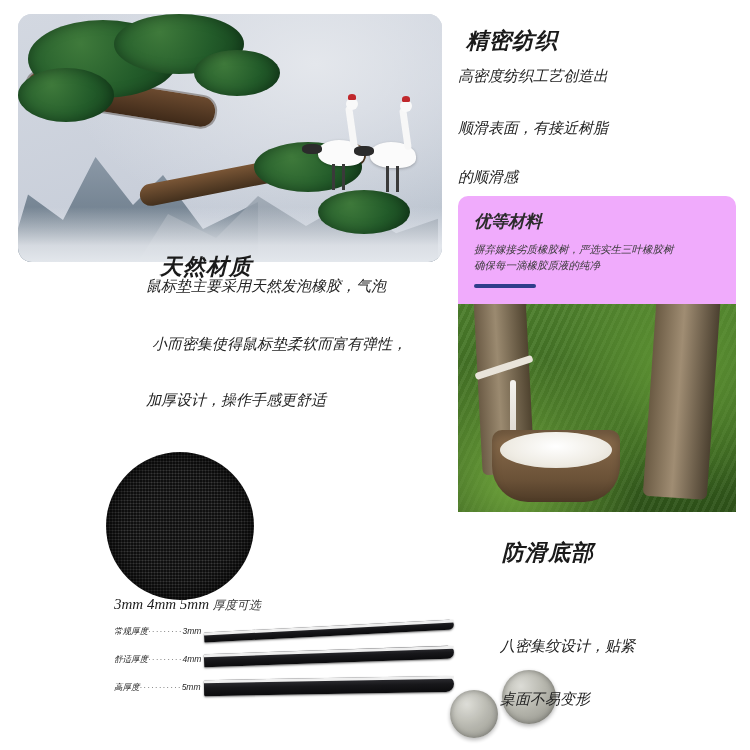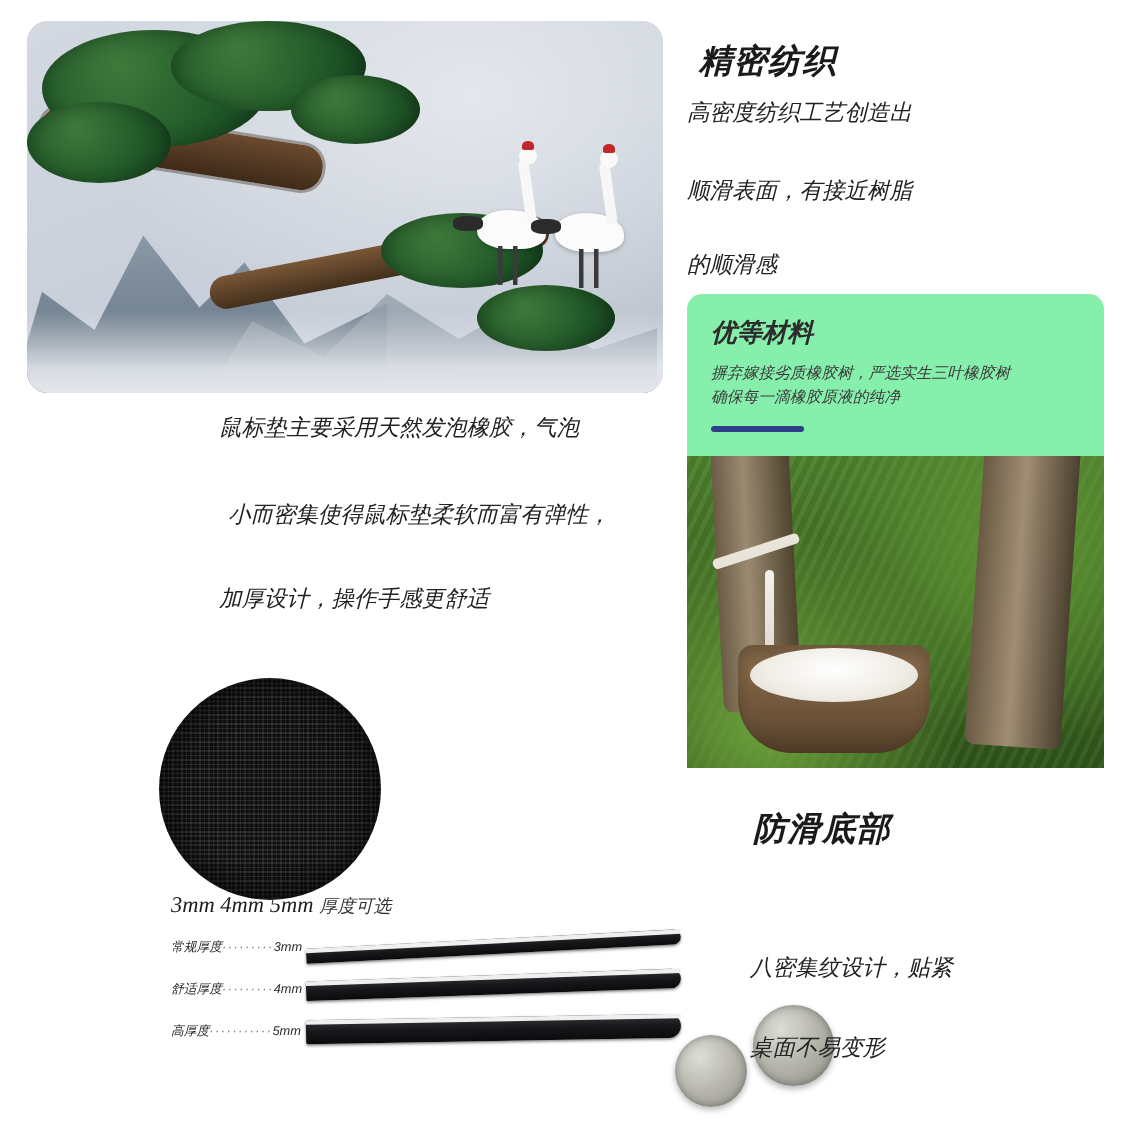--- a/index.html
+++ b/index.html
@@ -213,21 +213,21 @@
     border-radius: 50%;
   }
 
   
   #material-card {
     position: absolute;
     left: 458px;
     top: 196px;
     width: 278px;
     height: 108px;
-    background: #86efac;
+    background: #f0abfc;
     border-radius: 10px 10px 0 0;
     padding: 14px 16px 0 16px;
     box-sizing: border-box;
   }
   #material-card .card-title {
     font-family: "Liberation Serif", serif;
     font-size: 17px;
     font-weight: bold;
     color: #2c2c2c;
     margin-bottom: 8px;
@@ -403,20 +403,21 @@
   <div id="rubber-image">
     <div class="grass"></div>
     <div class="tree-l"></div>
     <div class="tree-r"></div>
     <div class="cut"></div>
     <div class="drip"></div>
     <div class="bowl"></div>
     <div class="latex"></div>
   </div>
 
+  <div class="heading" id="sec-natural-title">天然材质</div>
   <div class="para" id="sec-natural-l1">鼠标垫主要采用天然发泡橡胶，气泡</div>
   <div class="para" id="sec-natural-l2">小而密集使得鼠标垫柔软而富有弹性，</div>
   <div class="para" id="sec-natural-l3">加厚设计，操作手感更舒适</div>
 
   <div id="fabric-closeup"></div>
 
   <div id="thickness-panel">
     <div id="thickness-label">
       <span>3mm 4mm 5mm</span>
       <span class="opt">厚度可选</span>

